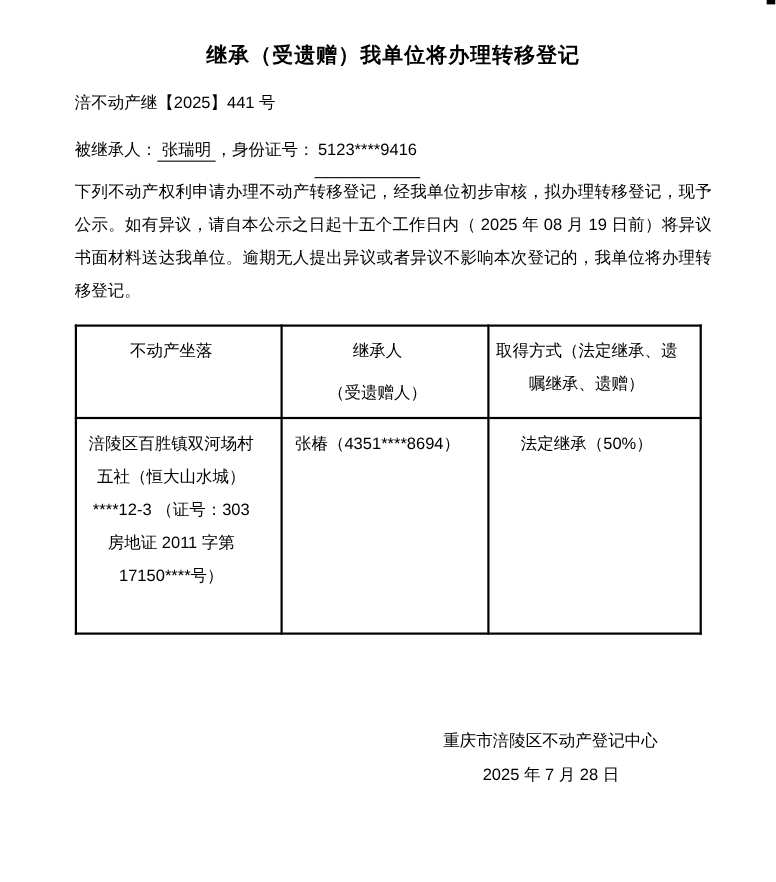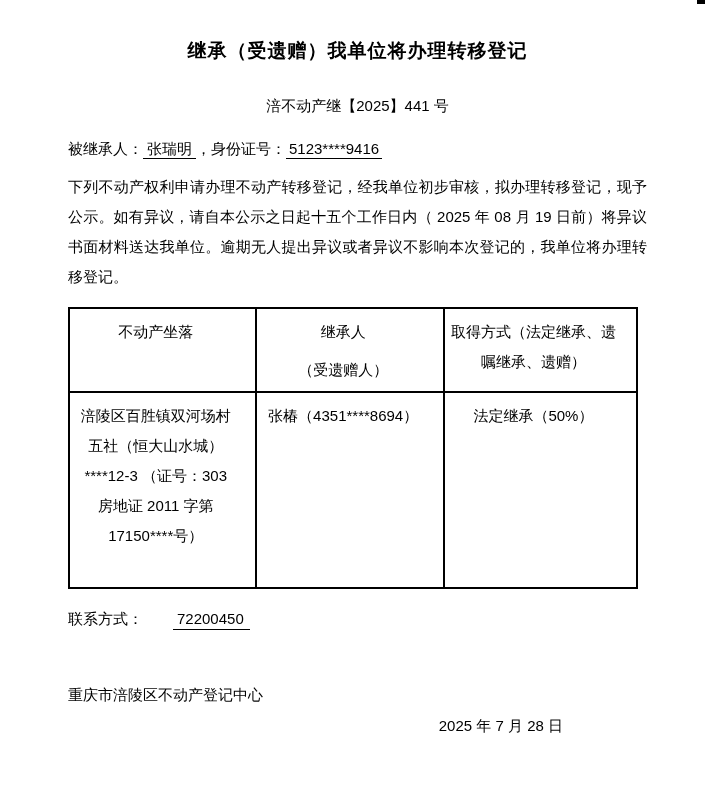--- a/index.html
+++ b/index.html
@@ -24,32 +24,32 @@
   .title {
     font-size: 19px;
     font-weight: bold;
     text-align: center;
     margin: 38px 0 0 0;
     line-height: 26px;
     letter-spacing: 1px;
   }
 
   .doc-number {
-    text-align: center;
-    margin-top: 32px;
+    text-align: left;
+    margin-top: 20px;
     line-height: 20px;
   }
 
   .decedent-line {
     margin-top: 23px;
     line-height: 20px;
   }
 
   .u-name { border-bottom: 1px solid #000; padding: 0 4px 1px 4px; }
-  .u-id   { border-bottom: 1px solid #000; padding: 0 3px 1px 3px; }
+  .u-id   { border-bottom: 1px solid #000; padding: 0 3px 16px 3px; }
 
   .notice {
     margin-top: 13px;
     line-height: 30px;
     text-align: justify;
     text-justify: inter-character;
   }
 
   table.property-table {
     margin-top: 12px;
@@ -78,21 +78,21 @@
     margin-left: 5px;
     padding: 0 5px 2px 17px;
   }
   .contact-line { margin-top: 19px; line-height: 21px; }
   .u-contact {
     border-bottom: 1px solid #000;
     margin-left: 30px;
     padding: 0 6px 2px 4px;
   }
 
-  .org-line  { margin-top: 55px; text-align: left; padding-right: 49px; line-height: 21px; }
+  .org-line  { margin-top: 86px; text-align: right; padding-right: 49px; line-height: 21px; }
   .date-line { margin-top: 10px; text-align: right; padding-right: 84px; line-height: 21px; }
 </style>
 </head>
 <body>
 
 <div class="corner-artifact"></div>
 
 <div class="page">
 
   <h1 class="title">继承（受遗赠）我单位将办理转移登记</h1>
@@ -125,21 +125,18 @@
           <span class="loc-line">房地证 2011 字第</span>
           <span class="loc-line">17150****号）</span>
         </td>
         <td>张椿（4351****8694）</td>
         <td>法定继承（50%）</td>
       </tr>
     </tbody>
   </table>
 
 
-  <div class="contact-line">
-    <span>联系方式：</span><span class="u-contact">72200450</span>
-  </div>
 
   <div class="org-line">重庆市涪陵区不动产登记中心</div>
 
   <div class="date-line">2025 年 7 月 28 日</div>
 
 </div>
 
 </body></html>

